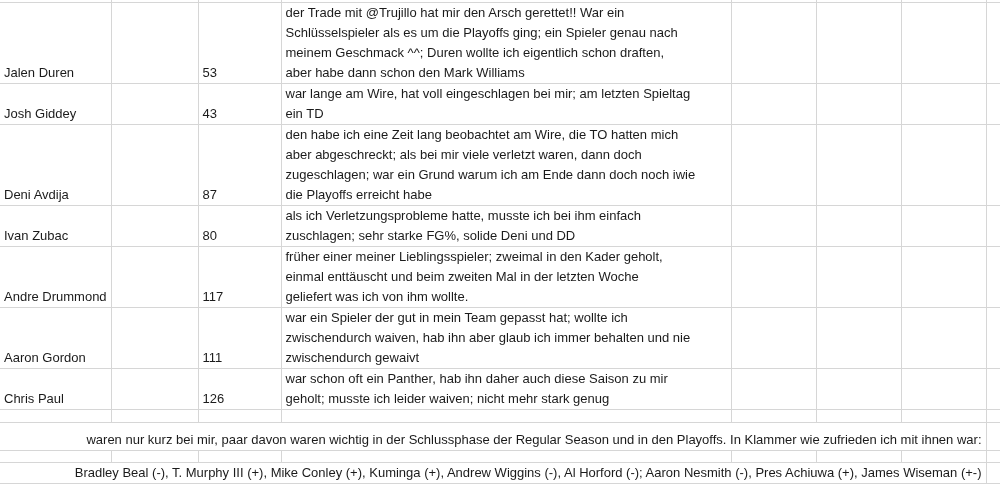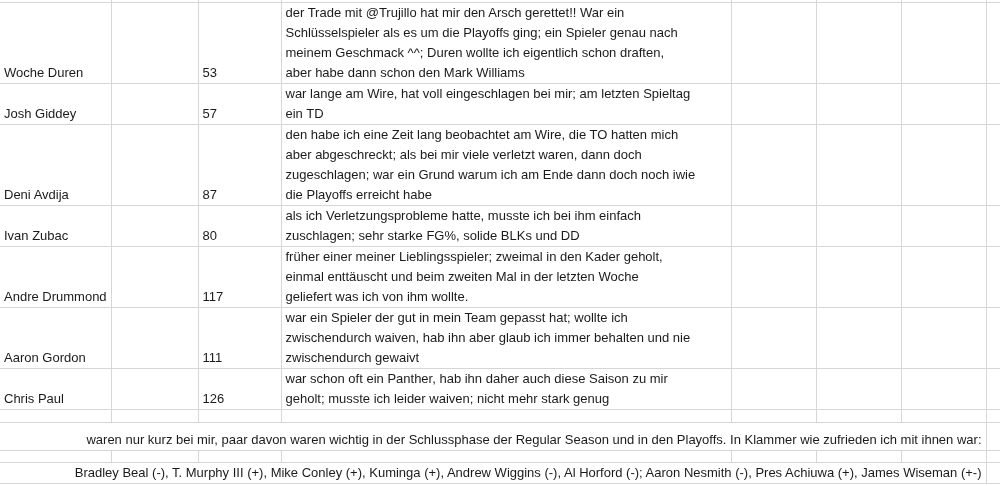--- a/index.html
+++ b/index.html
@@ -58,37 +58,37 @@
       <td></td>
       <td></td>
       <td></td>
       <td></td>
       <td></td>
       <td></td>
       <td></td>
     </tr>
 
     <tr style="height:80px">
-      <td class="name-cell">Woche Duren</td>
+      <td class="name-cell">Jalen Duren</td>
       <td></td>
       <td class="value-cell">53</td>
       <td class="comment-cell">der Trade mit @Trujillo hat mir den Arsch gerettet!! War ein
 Schlüsselspieler als es um die Playoffs ging; ein Spieler genau nach
 meinem Geschmack ^^; Duren wollte ich eigentlich schon draften,
 aber habe dann schon den Mark Williams</td>
       <td></td>
       <td></td>
       <td></td>
       <td></td>
     </tr>
 
     <tr style="height:40px">
       <td class="name-cell">Josh Giddey</td>
       <td></td>
-      <td class="value-cell">57</td>
+      <td class="value-cell">43</td>
       <td class="comment-cell">war lange am Wire, hat voll eingeschlagen bei mir; am letzten Spieltag
 ein TD</td>
       <td></td>
       <td></td>
       <td></td>
       <td></td>
     </tr>
 
     <tr style="height:80px">
       <td class="name-cell">Deni Avdija</td>
@@ -102,21 +102,21 @@
       <td></td>
       <td></td>
       <td></td>
     </tr>
 
     <tr style="height:40px">
       <td class="name-cell">Ivan Zubac</td>
       <td></td>
       <td class="value-cell">80</td>
       <td class="comment-cell">als ich Verletzungsprobleme hatte, musste ich bei ihm einfach
-zuschlagen; sehr starke FG%, solide BLKs und DD</td>
+zuschlagen; sehr starke FG%, solide Deni und DD</td>
       <td></td>
       <td></td>
       <td></td>
       <td></td>
     </tr>
 
     <tr style="height:60px">
       <td class="name-cell">Andre Drummond</td>
       <td></td>
       <td class="value-cell">117</td>

